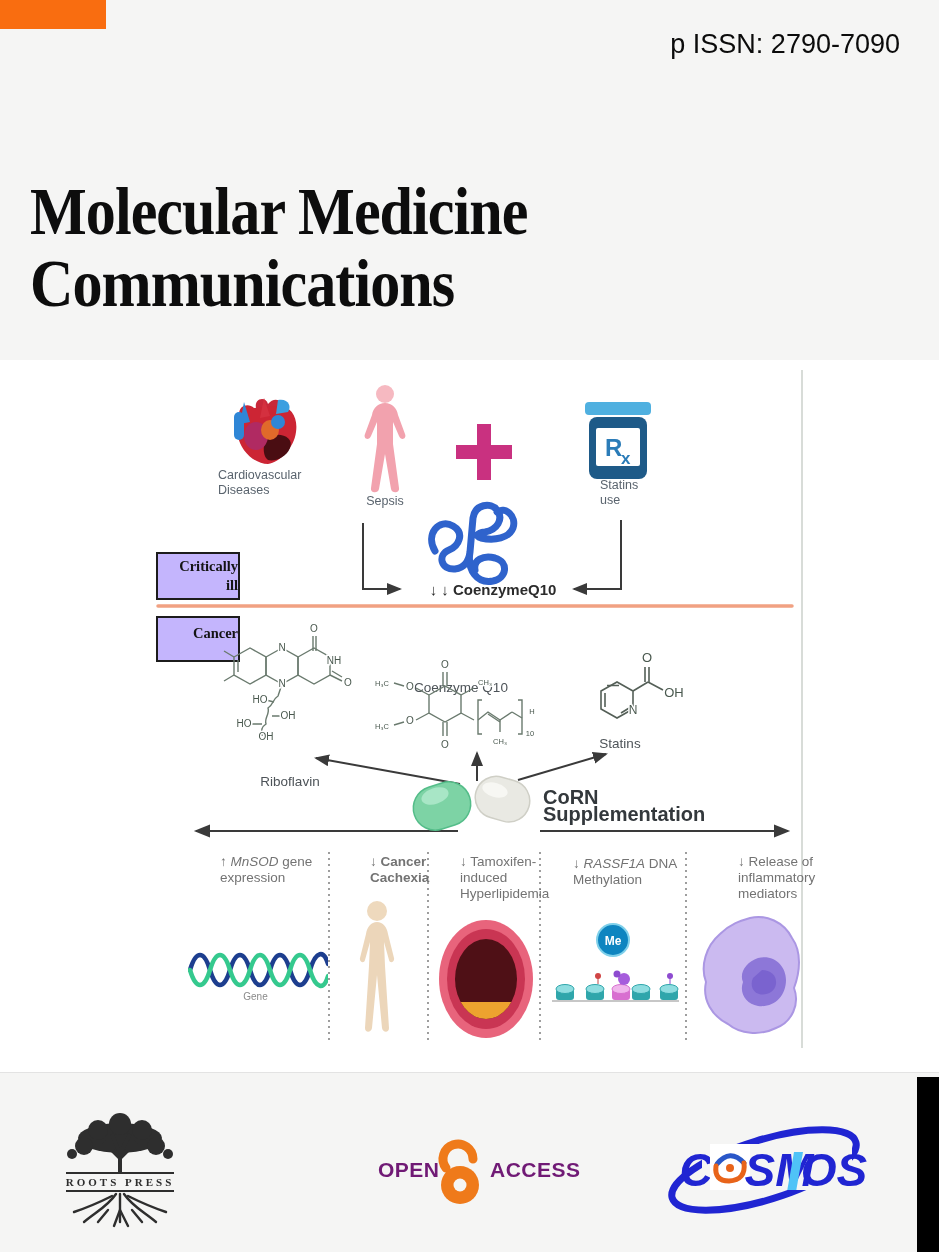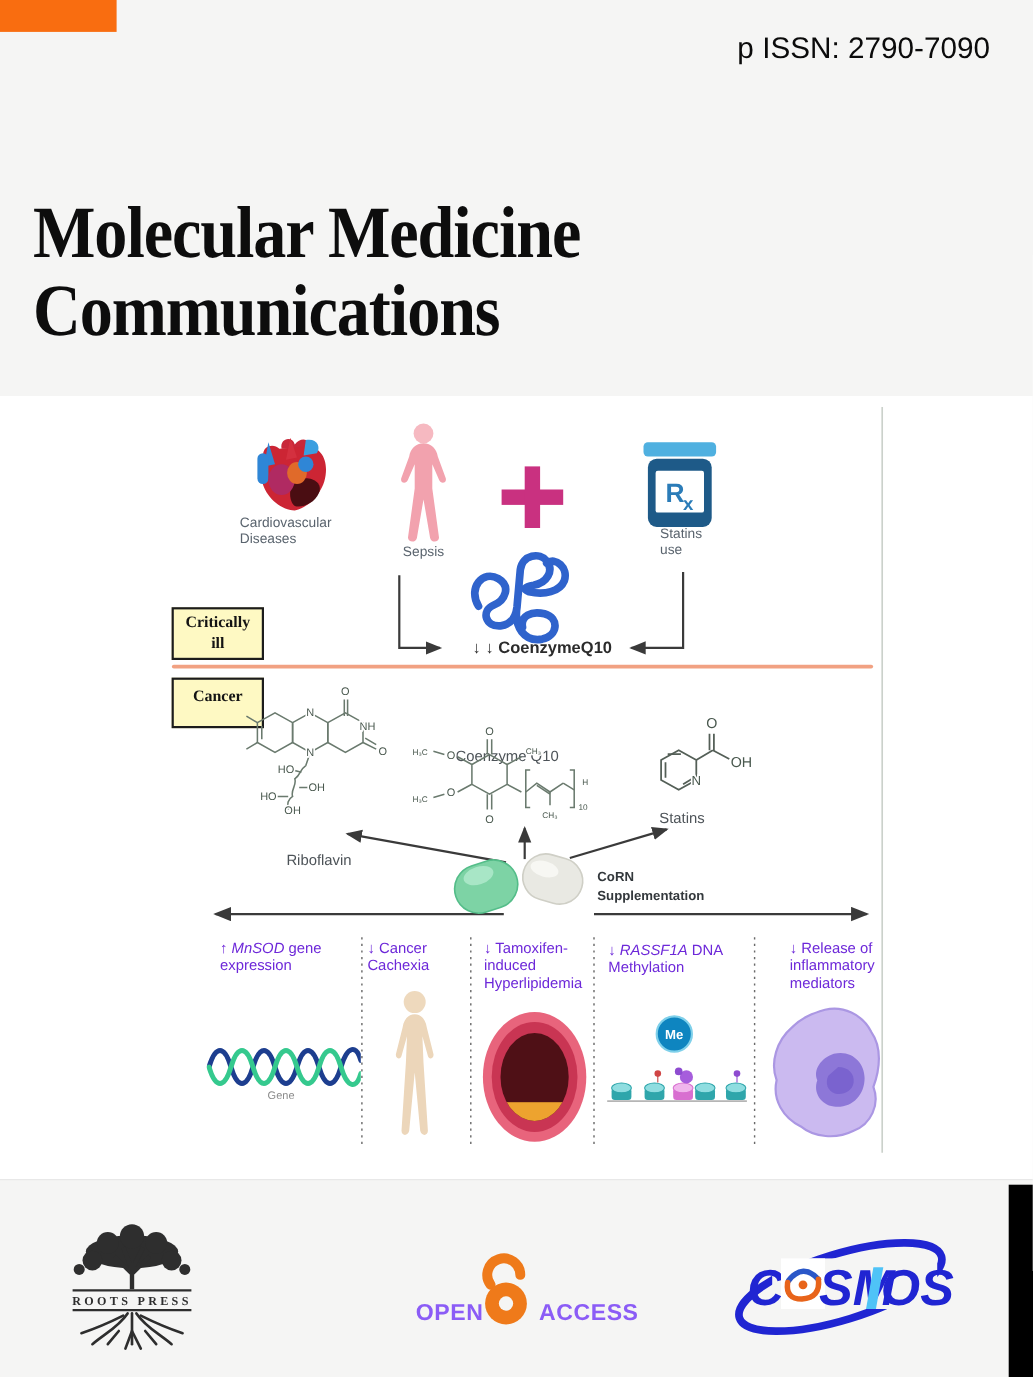--- a/index.html
+++ b/index.html
@@ -13,45 +13,45 @@
   .journal-title{left:30px;top:176px;font-family:"Liberation Serif",serif;font-weight:bold;
                  font-size:62px;line-height:66px;color:#0d0d0d;transform:scale(.97,1.08);transform-origin:left top;
                  letter-spacing:-1px;}
 
   
   .band{left:0;top:360px;width:939px;height:712px;background:#ffffff;border-bottom:1px solid #e3e3e3;}
 
   
   .lbl{position:absolute;color:#5a646e;font-size:12.5px;line-height:14.5px;}
   .lbl.center{text-align:center;}
-  .outcome{position:absolute;color:#6d28d9;font-size:13.5px;line-height:16px;}
+  .outcome{position:absolute;color:#737373;font-size:13.5px;line-height:16px;margin-left:20px;}
   .compound{position:absolute;color:#4d5358;font-size:13.5px;text-align:center;}
   .coq-drop{left:408px;top:581px;width:170px;text-align:center;font-weight:bold;font-size:15px;color:#2b2b2b;}
-  .corn{left:543px;top:789px;font-weight:bold;font-size:12px;line-height:17px;color:#33383c;}
-  .green-box{background:#fef9c3;border:2.5px solid #1c1c1c;font-family:"Liberation Serif",serif;
-             font-weight:bold;font-size:14.5px;line-height:19px;color:#141414;text-align:center;}
+  .corn{left:543px;top:789px;font-weight:bold;font-size:20px;line-height:17px;color:#33383c;}
+  .green-box{background:#c4b5fd;border:2.5px solid #1c1c1c;font-family:"Liberation Serif",serif;
+             font-weight:bold;font-size:14.5px;line-height:19px;color:#141414;text-align:right;}
   .box-critical{left:156px;top:552px;width:80px;height:41px;padding-top:3px;}
   .box-cancer{left:156px;top:616px;width:80px;height:36px;padding-top:6px;}
   .plus{left:456px;top:424px;width:56px;height:56px;}
   .plus:before,.plus:after{content:"";position:absolute;background:#c93180;}
   .plus:before{left:0;top:21px;width:56px;height:14px;}
   .plus:after{left:21px;top:0;width:14px;height:56px;}
   .gene-cap{left:228px;top:991px;width:55px;text-align:center;font-size:10px;color:#8a8a8a;}
 
   
   .atom{font:10px "Liberation Sans",sans-serif;fill:#49584e;paint-order:stroke;stroke:#fff;stroke-width:3px;}
   .atom-sm{font:7.5px "Liberation Sans",sans-serif;fill:#49584e;paint-order:stroke;stroke:#fff;stroke-width:2.5px;}
   .rx-t{font:bold 24px "Liberation Sans",sans-serif;fill:#2b7cb8;}
   .rx-x{font:bold 17px "Liberation Sans",sans-serif;fill:#2b7cb8;}
   .me-t{font:bold 12px "Liberation Sans",sans-serif;fill:#ffffff;}
   .roots-t{font:bold 11px "Liberation Serif",serif;fill:#2e2e2e;letter-spacing:3px;}
   .cosmos-t{font:bold italic 46px "Liberation Sans",sans-serif;fill:#2025d2;}
 
   
-  .footer-text{font-weight:bold;font-size:21px;color:#8b5cf6;letter-spacing:.5px;margin-top:24px;}
+  .footer-text{font-weight:bold;font-size:21px;color:#701a75;letter-spacing:.5px;}
   .black-bar{left:917px;top:1077px;width:22px;height:175px;background:#000;}
 </style>
 </head>
 <body>
 
 <div class="page">
 
   <div class="abs orange-bar"></div>
   <div class="abs issn">
     <div>p ISSN: 2790-7090</div>
@@ -208,21 +208,21 @@
   <div class="outcome" style="left:200px;top:854px;width:125px;">
     <div><span>↑ </span><i>MnSOD</i><span> gene</span></div>
     <div>expression</div>
   </div>
   <svg class="abs" style="left:188px;top:948px;" width="140" height="44" viewBox="0 0 140 44">
     <path d="M2,22 C8,2 16,2 22,22 C28,42 36,42 42,22 C48,2 56,2 62,22 C68,42 76,42 82,22 C88,2 96,2 102,22 C108,42 116,42 122,22 C128,2 136,2 140,16" fill="none" stroke="#1d3e8f" stroke-width="4.5" stroke-linecap="round"></path>
     <path d="M2,22 C8,42 16,42 22,22 C28,2 36,2 42,22 C48,42 56,42 62,22 C68,2 76,2 82,22 C88,42 96,42 102,22 C108,2 116,2 122,22 C128,42 136,42 140,28" fill="none" stroke="#35c98e" stroke-width="4.5" stroke-linecap="round"></path>
   </svg>
   <div class="abs gene-cap">Gene</div>
 
-  <div class="outcome" style="left:334px;top:854px;width:80px;">
+  <div class="outcome" style="left:350px;top:854px;width:80px;font-weight:bold;">
     <div>↓ Cancer</div>
     <div>Cachexia</div>
   </div>
   <svg class="abs" style="left:346px;top:900px;" width="62" height="142" viewBox="0 0 62 142">
     <circle cx="31" cy="11" r="10" fill="#eed9bd"></circle>
     <path d="M31,22 C25,22 21,27 20,34 L14,58 C13,62 18,64 19,60 L24,42 L23,66 L19,128 C19,133 25,133 26,128 L31,75 L36,128 C37,133 43,133 43,128 L39,66 L38,42 L43,60 C44,64 49,62 48,58 L42,34 C41,27 37,22 31,22 Z" fill="#ecd6ba"></path>
   </svg>
 
   <div class="outcome" style="left:440px;top:854px;width:100px;">
     <div>↓ Tamoxifen-</div>

